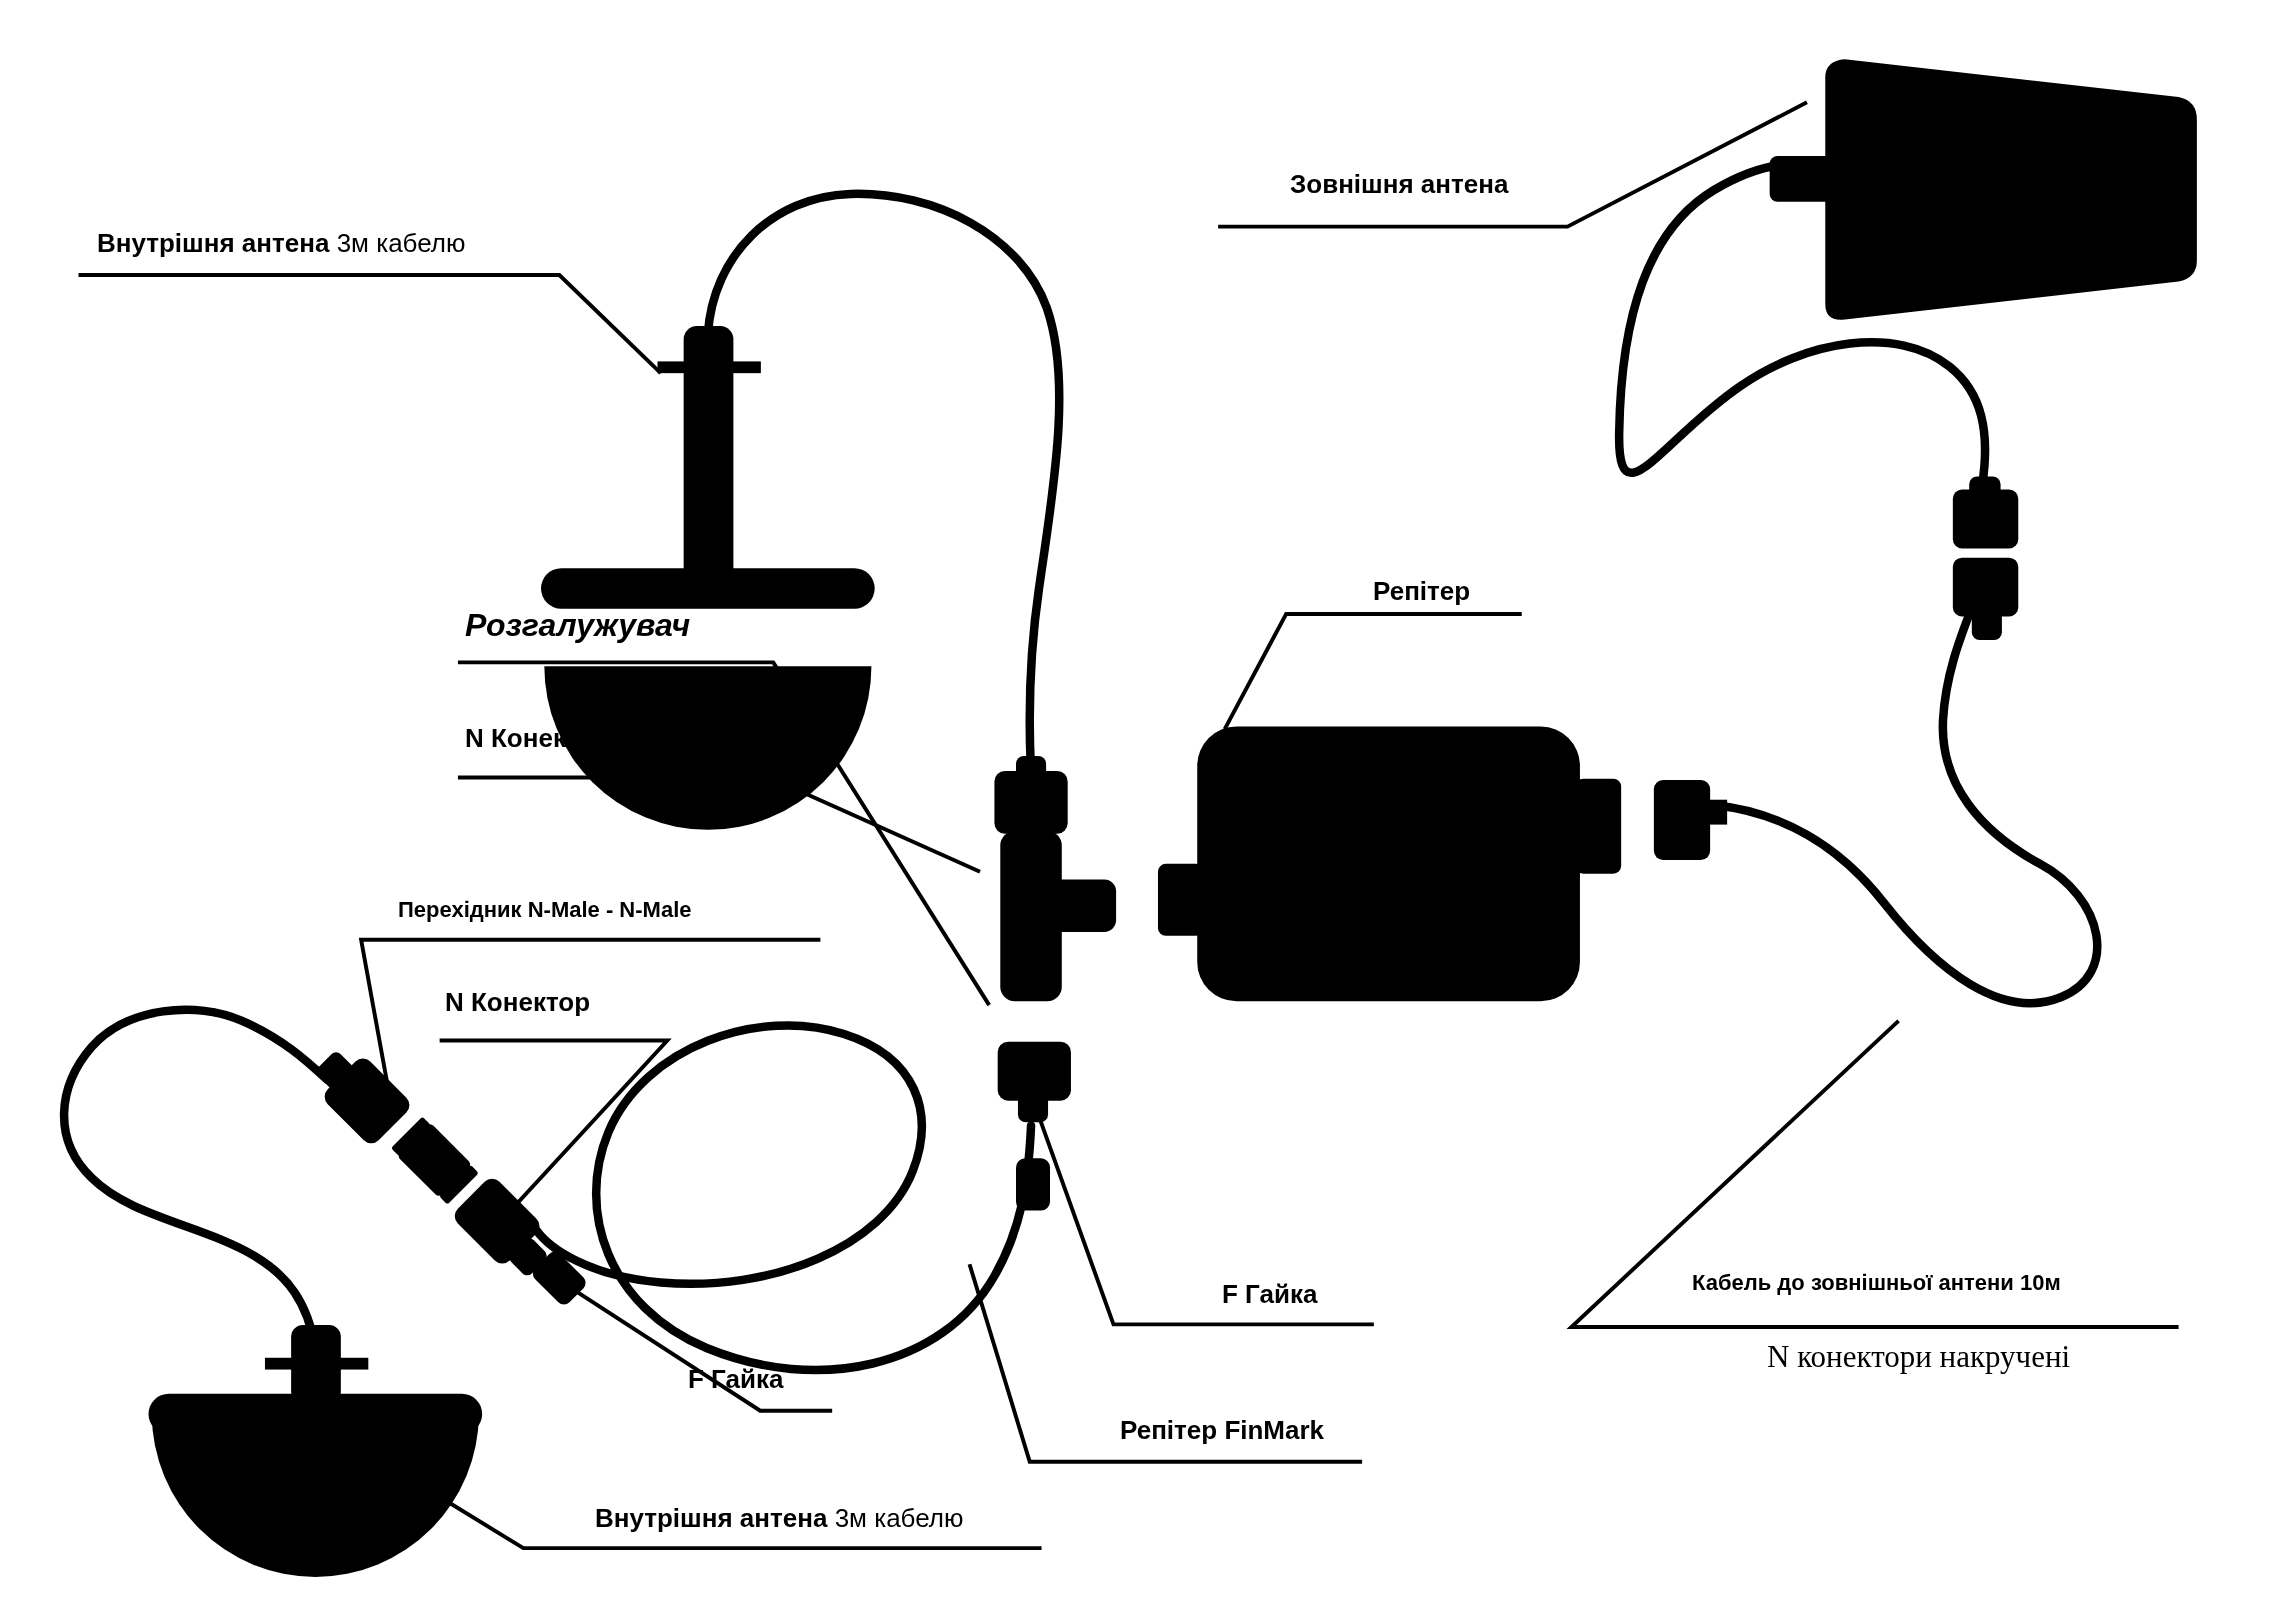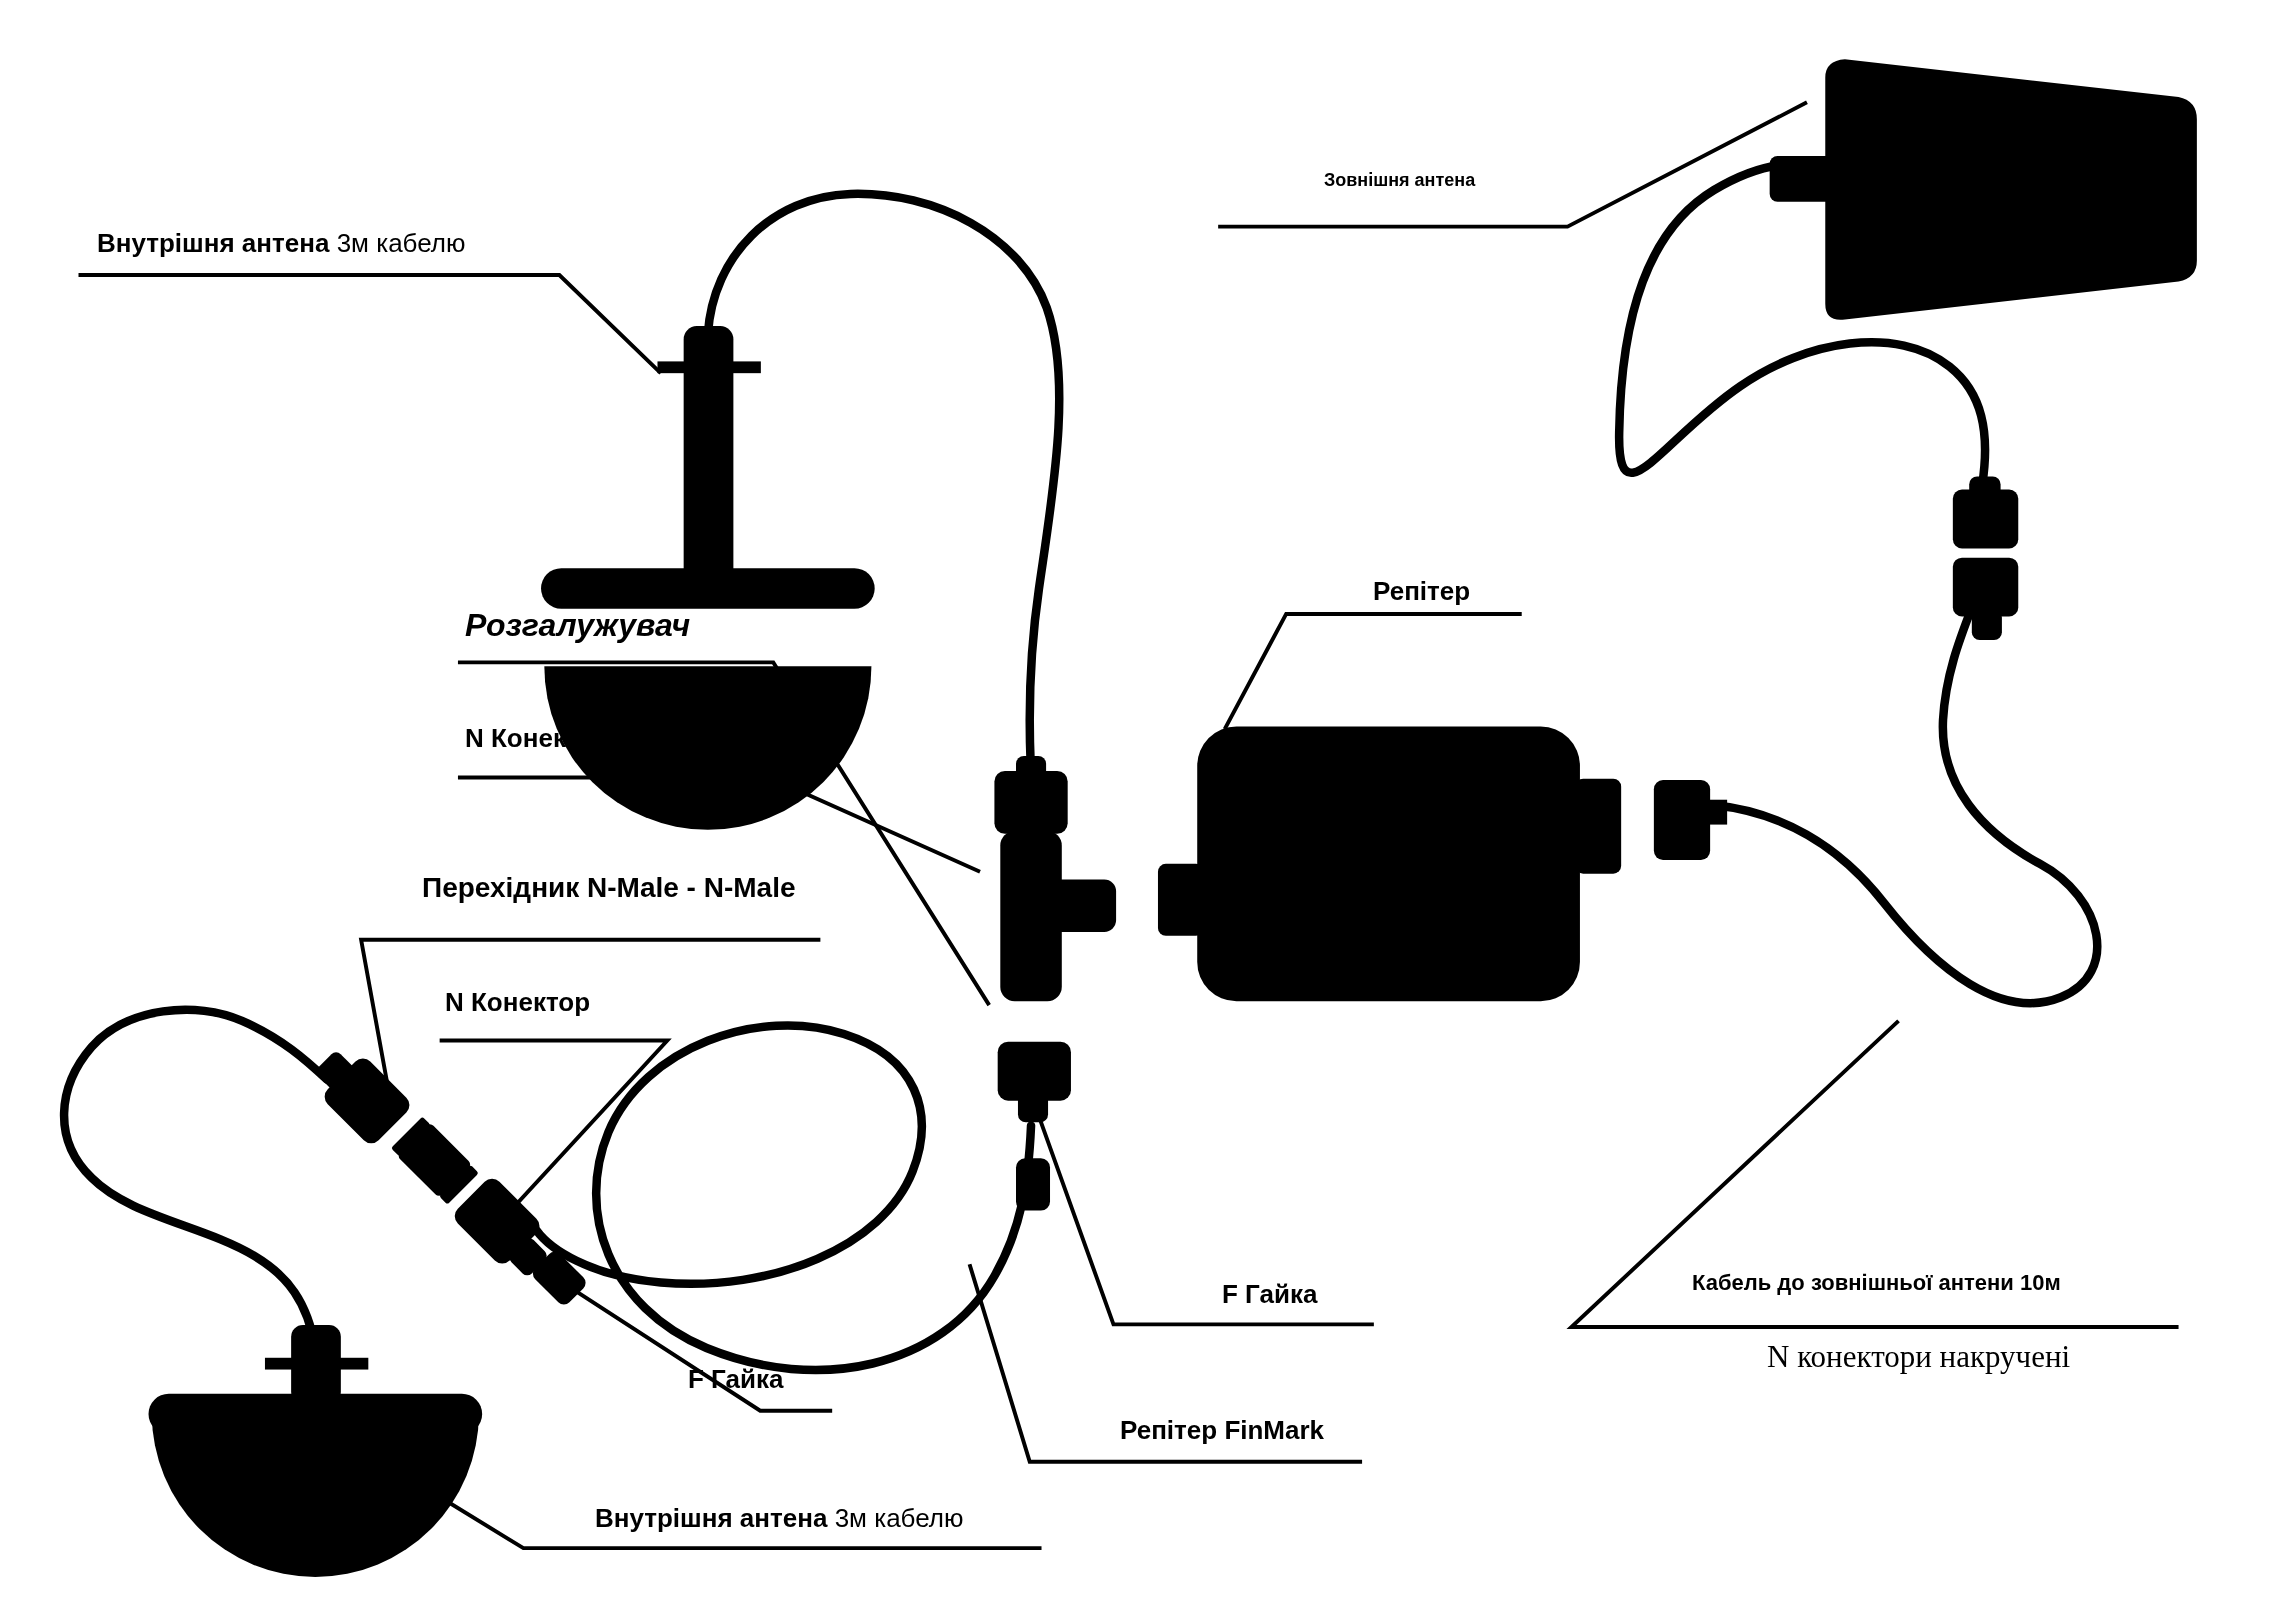--- a/index.html
+++ b/index.html
@@ -165,36 +165,36 @@
 
 <div class="lbl" style="left:97px;top:230px;font-size:26px;">
   <span class="b">Внутрішня антена</span>
   <span class="r">3м кабелю</span>
 </div>
 
 <div class="lbl t-bold" style="left:465px;top:609px;font-size:32px;font-style:italic;">Розгалужувач</div>
 
 <div class="lbl t-bold" style="left:465px;top:725px;font-size:26px;">N Конектор</div>
 
-<div class="lbl t-bold" style="left:398px;top:874px;font-size:28px;margin-left:24px;">Перехідник N-Male - N-Male</div>
+<div class="lbl t-bold" style="left:398px;top:899px;font-size:22px;">Перехідник N-Male - N-Male</div>
 
 <div class="lbl t-bold" style="left:445px;top:989px;font-size:26px;">N Конектор</div>
 
 <div class="lbl t-bold" style="left:688px;top:1366px;font-size:26px;">F Гайка</div>
 
 <div class="lbl t-bold" style="left:1222px;top:1281px;font-size:26px;">F Гайка</div>
 
 <div class="lbl t-bold" style="left:1120px;top:1417px;font-size:26px;">Репітер FinMark</div>
 
 <div class="lbl" style="left:595px;top:1505px;font-size:26px;">
   <span class="b">Внутрішня антена</span>
   <span class="r">3м кабелю</span>
 </div>
 
-<div class="lbl t-bold" style="left:1324px;top:171px;font-size:18px;">Зовнішня антена</div>
+<div class="lbl t-bold" style="left:1290px;top:171px;font-size:26px;">Зовнішня антена</div>
 
 <div class="lbl t-bold" style="left:1373px;top:578px;font-size:26px;text-align:center;">Репітер</div>
 
 <div class="lbl t-bold" style="left:1692px;top:1272px;font-size:22px;">Кабель до зовнішньої антени 10м</div>
 
 <div class="lbl t-reg" style="left:1767px;top:1341px;font-size:31px;font-family:Liberation Serif, serif;">N конектори накручені</div>
 
 </div>
 
 

